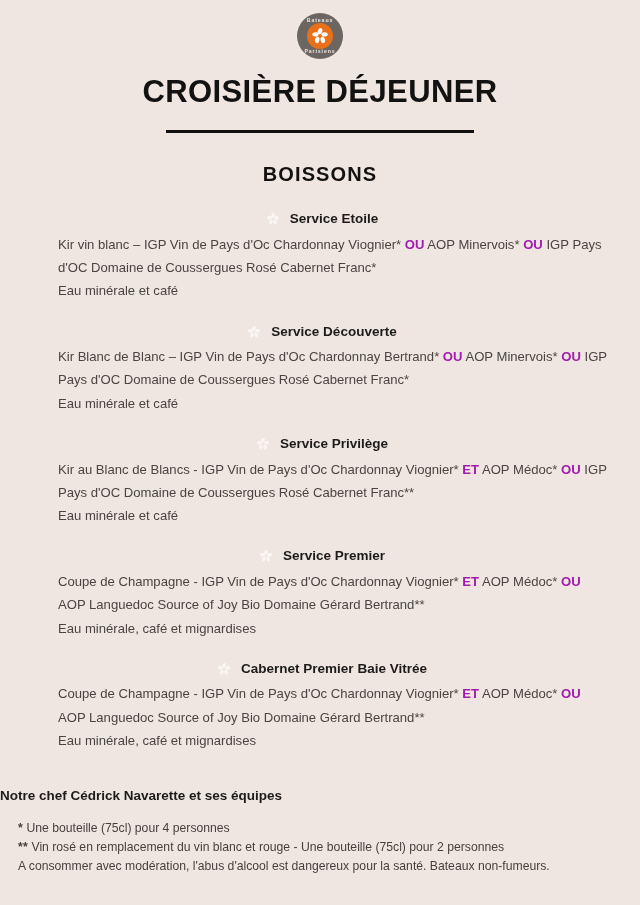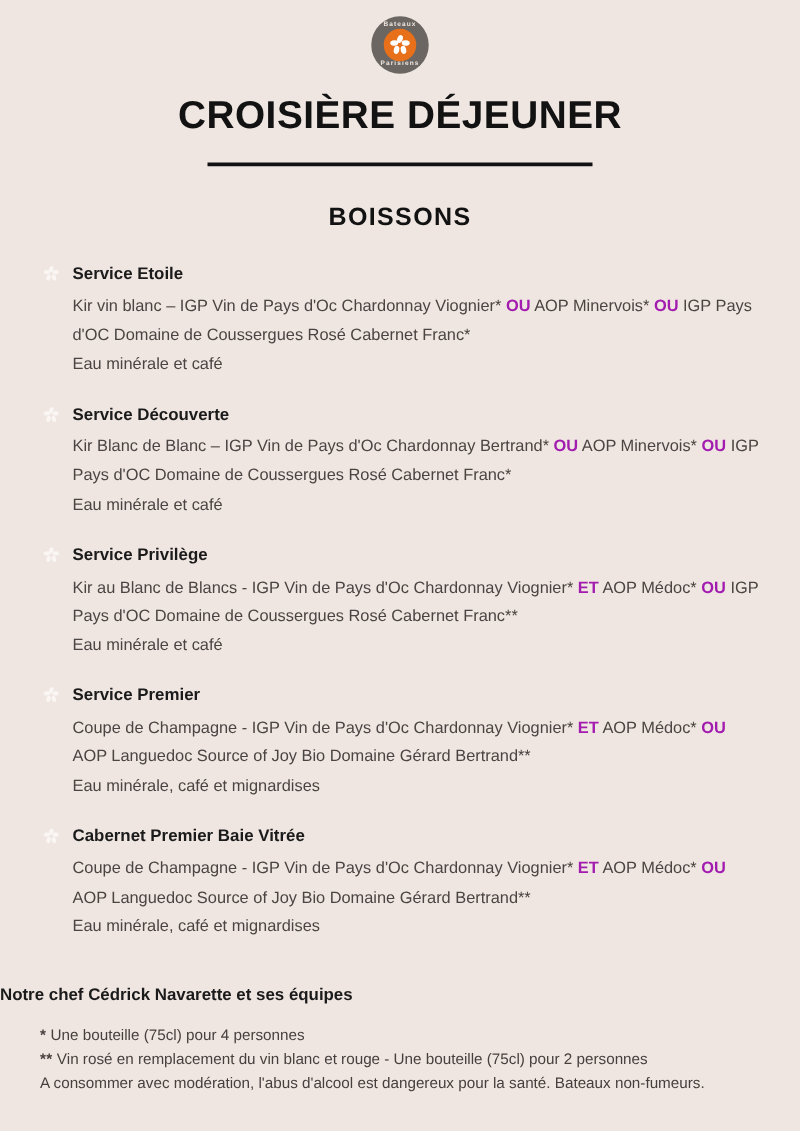--- a/index.html
+++ b/index.html
@@ -97,20 +97,21 @@
   }
   .service {
     position: relative;
     margin-bottom: 20px;
   }
   .service:last-child { margin-bottom: 0; }
 
   .service-head {
     display: flex;
     align-items: flex-start;
+    justify-content: center;
   }
   .petal-icon {
     flex: 0 0 auto;
     width: 14px;
     height: 14px;
     margin-right: 10px;
     margin-top: 2px;
   }
   .service-name {
     font-size: 13.5px;
@@ -134,21 +135,21 @@
 
   
   .chef {
     font-size: 13.5px;
     font-weight: bold;
     color: #1b1b1b;
     margin-top: 36px;
   }
   .notes {
     margin-top: 16px;
-    padding: 0 14px 0 32px;
+    padding: 0 14px 0 18px;
   }
   .note {
     font-size: 12.2px;
     color: #463f3d;
     line-height: 1.55;
   }
   .note .mark {
     font-weight: bold;
     letter-spacing: 0.3px;
   }

